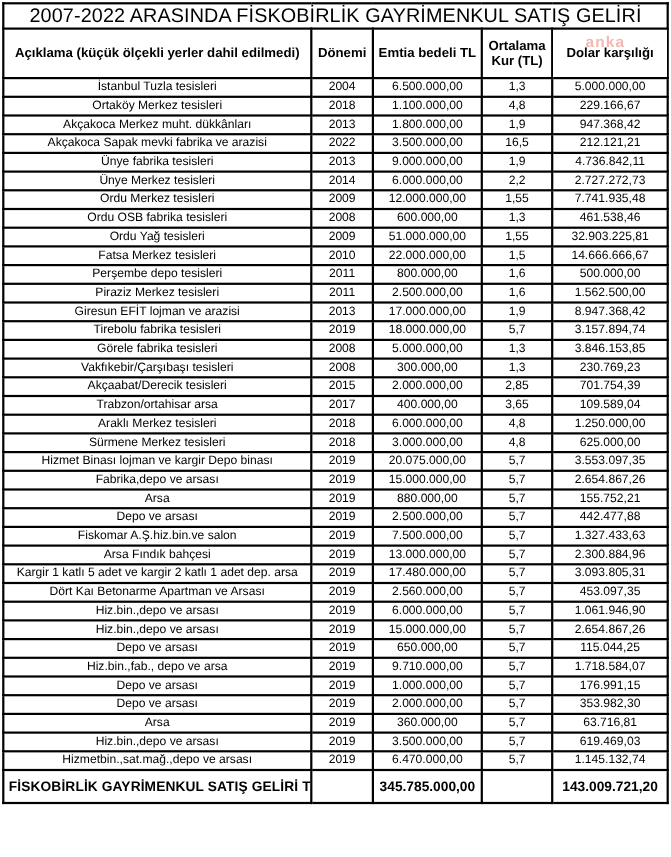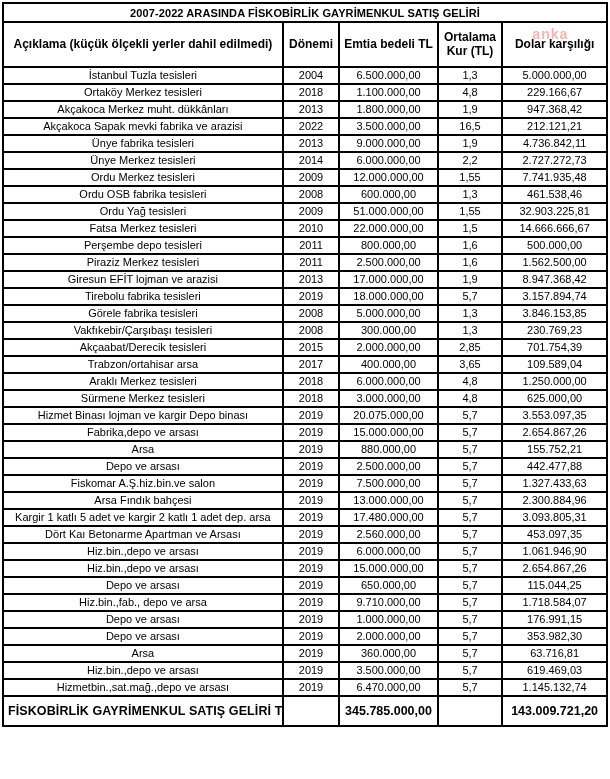--- a/index.html
+++ b/index.html
@@ -30,22 +30,22 @@
     background: #fff;
   }
   .col-aciklama { width: 278px; }
   .col-donemi   { width: 56px; }
   .col-emtia    { width: 98px; }
   .col-kur      { width: 64px; }
   .col-dolar    { width: 104px; }
 
   tr.title-row th {
     height: 17px;
-    font-size: 11px;
-    font-weight: 700;
+    font-size: 18px;
+    font-weight: 400;
     letter-spacing: 0.1px;
   }
   tr.header-row th {
     height: 43px;
     font-size: 12px;
     font-weight: 700;
     line-height: 1.15;
     white-space: normal;
   }
   th.dolar-header { position: relative; margin-top: 20px; }

